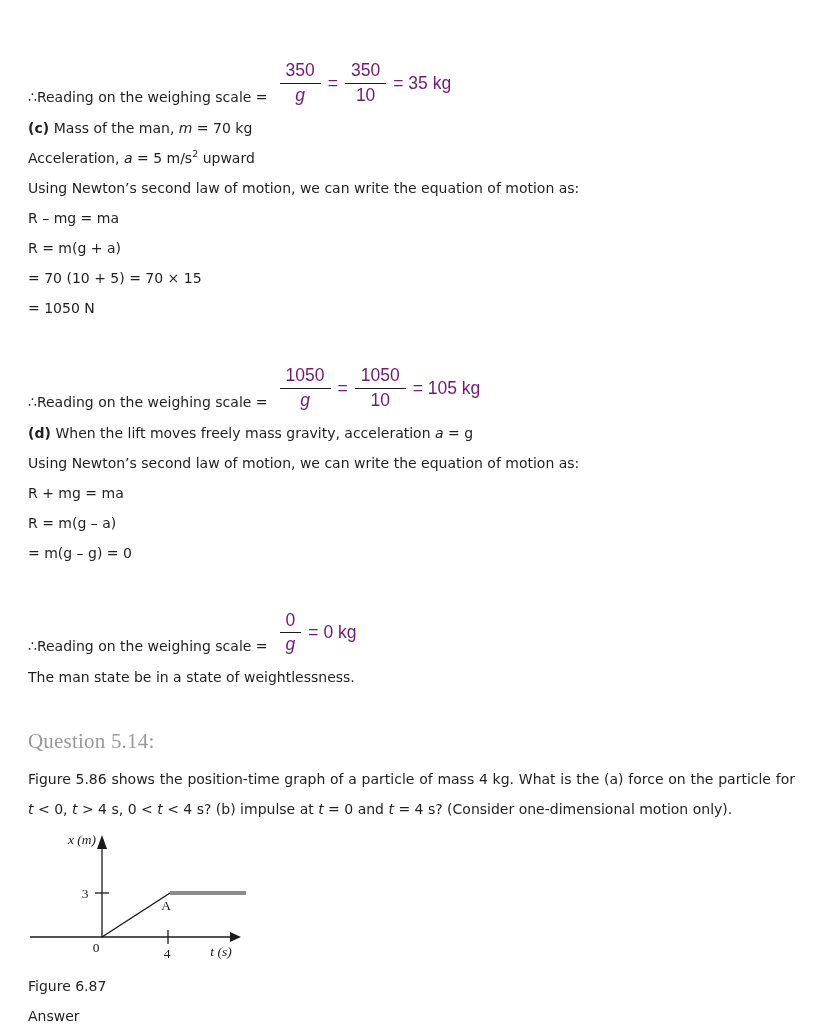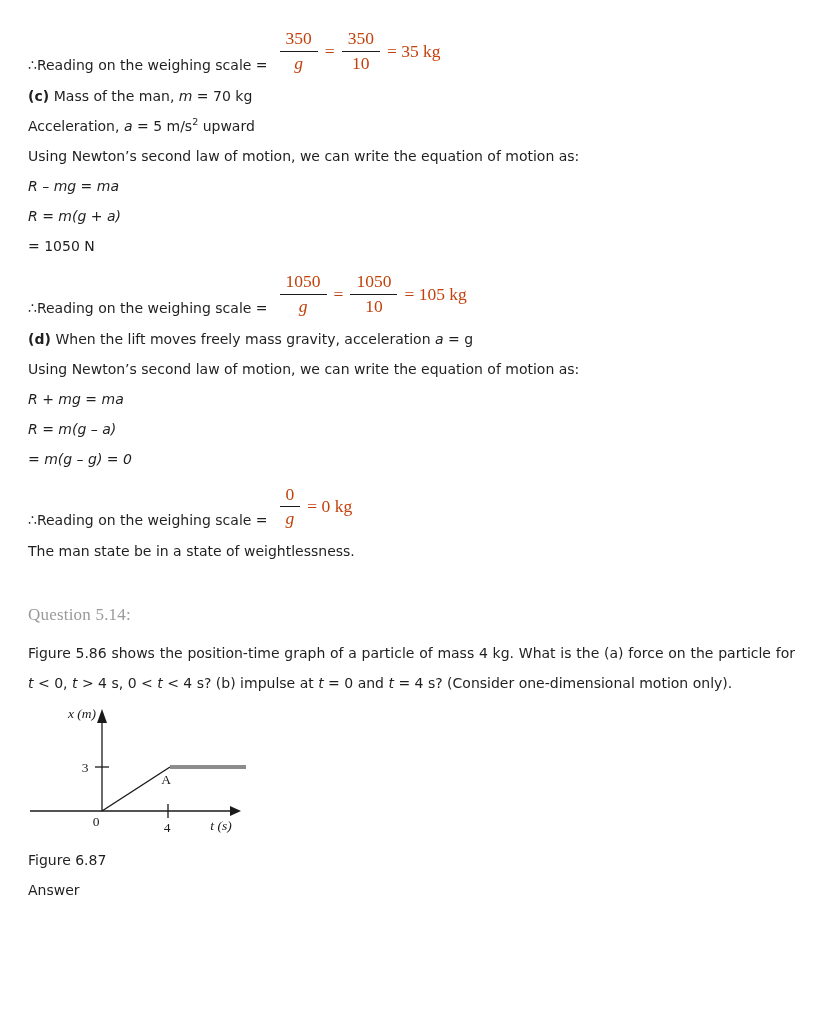--- a/index.html
+++ b/index.html
@@ -7,41 +7,41 @@
     width: 825px; height: 1028px; box-sizing: border-box;
     padding: 18px 30px 0 28px;
     background: #ffffff;
     font-family: "DejaVu Sans", "Liberation Sans", sans-serif;
     font-size: 14px; color: #1f1f1f;
     overflow: hidden;
   }
   p { margin: 0; line-height: 30px; }
   .jpara { text-align: justify; }
   .marker { font-weight: bold; margin-right: 0.33em; }
-  .eq { font-style: italic; }
+  .eq { }
   sup { font-size: 0.68em; vertical-align: super; line-height: 0; }
 
   
   .frac-line { display: flex; align-items: flex-end; margin: 10px 0 6px; }
   .frac-line .prefix { line-height: 20px; white-space: nowrap; }
   .math {
     display: inline-flex; align-items: center; margin-left: 12px;
-    font-family: Liberation Serif, serif;
-    font-size: 17.5px; color: #c2410c;
+    font-family: Liberation Sans, sans-serif;
+    font-size: 17.5px; color: #701a75; margin-top: 32px;
   }
   .frac { display: inline-flex; flex-direction: column; align-items: center; line-height: 1.25; }
   .frac .num { border-bottom: 1.2px solid #1a1a1a; padding: 0 6px 1px; }
   .frac .den { padding-top: 1px; }
   .meq { margin: 0 7px; }
   .mres { margin-left: 7px; white-space: pre; }
   .mit { font-style: italic; }
 
   .qhead {
     font-family: "Liberation Serif", "DejaVu Serif", serif;
-    font-size: 17px; color: #9a9a9a;
+    font-size: 21px; color: #9a9a9a;
     margin-top: 34px; margin-bottom: 8px; line-height: 30px;
     letter-spacing: 0.2px;
   }
   .ul { border-bottom: 1.4px solid #222; padding-bottom: 1px; }
 
   .figure-wrap { margin: 4px 0 0 0; }
   .fig-label {
     font-family: "Liberation Serif", "DejaVu Serif", serif;
     font-size: 13.5px; fill: #1a1a1a;
   }
@@ -69,20 +69,21 @@
   </div>
 
   <p><b class="marker">(c)</b><span>Mass of the man, </span><i>m</i><span> = 70 kg</span></p>
 
   <p><span>Acceleration, </span><i>a</i><span> = 5 m/s</span><sup>2</sup><span> upward</span></p>
 
   <p>Using Newton’s second law of motion, we can write the equation of motion as:</p>
 
   <p class="eq">R – mg = ma</p>
   <p class="eq">R = m(g + a)</p>
+  <p>= 70 (10 + 5) = 70 × 15</p>
   <p>= 1050 N</p>
 
   <div class="frac-line">
     <span class="prefix">∴Reading on the weighing scale =</span>
     <span class="math">
       <span class="frac">
           <span class="num">1050</span>
           <span class="den mit">g</span>
         </span>
       <span class="meq">=</span>

